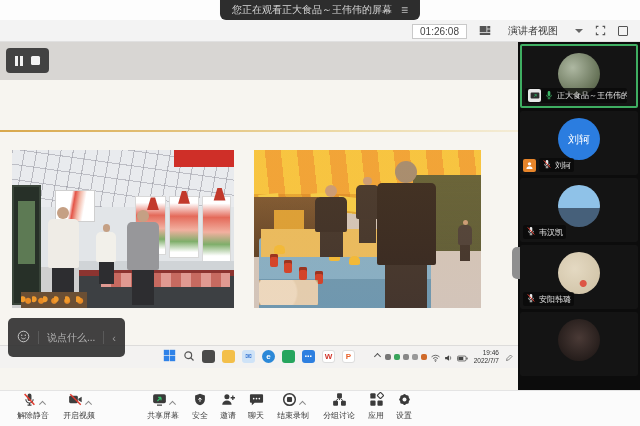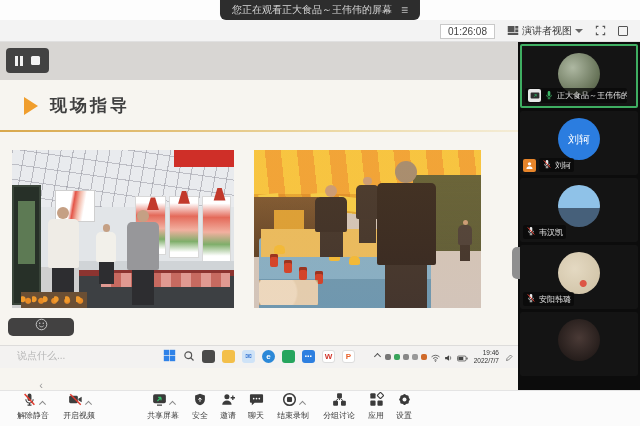--- a/index.html
+++ b/index.html
@@ -11,21 +11,21 @@
   .top-strip { height:20px; background:#fdfdfd; position:relative; }
   .notification { position:absolute; top:0; left:50%; transform:translateX(-50%); z-index:30;
     background:#2d2d2d; color:#d6d6d6; font-size:10px; height:20px; display:flex; align-items:center;
     gap:9px; padding:0 12px; border-radius:0 0 6px 6px; white-space:nowrap; }
   .notif-menu { color:#bdbdbd; font-size:12px; line-height:1; }
 
   
   .controlbar { height:22px; background:#f3f3f3; box-shadow:inset 0 -1px 0 #e0e0e0;
     display:flex; align-items:center; justify-content:flex-end; gap:12px; padding:0 12px; font-size:10px; color:#333; }
   .timer { border:1px solid #c9c9c9; background:#fff; padding:1px 7px; color:#444; }
-  .view-switch { display:flex; align-items:center; gap:3px; }
+  .view-switch { display:flex; align-items:center; gap:17px; }
   .caret-down { width:0; height:0; border-left:4px solid transparent; border-right:4px solid transparent; border-top:4px solid #666; }
   .window-icon { width:10px; height:10px; border:1.4px solid #555; border-radius:1px; display:inline-block; }
 
   
   .main { display:flex; height:348px; position:relative; }
   .screenshare { position:relative; flex:1; overflow:hidden;
     background:linear-gradient(#d8d6d3 0,#d8d6d3 38px,#f7f5f0 38px,#f7f5f0 100%); }
 
   
   .rec-pill { position:absolute; top:6px; left:6px; display:flex; height:25px; border-radius:4px; overflow:hidden; z-index:5; }
@@ -76,22 +76,22 @@
   .pr-crate { top:38%; left:9%; width:13%; height:12%; background:#d9a43a; box-shadow:0 4px 0 #b5812a; }
   .pr-trees { top:16%; right:0; width:30%; height:48%; background:linear-gradient(#55624032,#0000), #4d5a3c; }
   .pr-counter { bottom:0; left:2%; width:76%; height:44%; background:linear-gradient(#7ab6db 0 58%,#5e9cc3 58%); border-radius:3px 10px 0 0; }
   .pr-surface { bottom:32%; left:3%; width:70%; height:18%; background:#e9c468; }
   .pr-jar { width:8px; height:13px; background:#cf3b2c; border-radius:2px; box-shadow:inset 0 3px 0 #8c2820; }
   .pr-tub { width:11px; height:9px; background:#f2c23c; border-radius:50% 50% 20% 20%; }
   .pr-bags { bottom:2%; left:2%; width:26%; height:16%; background:radial-gradient(circle at 30% 50%,#ece5d4 45%,transparent 50%),radial-gradient(circle at 70% 55%,#e2d8c2 45%,transparent 50%),#a88d60; }
   .pr-glow { inset:0; background:linear-gradient(rgba(245,148,40,.18),rgba(240,118,30,.12)); pointer-events:none; }
 
   
-  .chat-pill { position:absolute; left:8px; top:276px; height:18px; background:rgba(45,45,45,.9);
-    border-radius:5px; display:flex; align-items:center; gap:8px; padding:0 9px; color:#b5b5b5; font-size:10px; z-index:4;flex-direction:column; }
+  .chat-pill { position:absolute; left:8px; top:276px; height:39px; background:rgba(45,45,45,.9);
+    border-radius:5px; display:flex; align-items:center; gap:8px; padding:0 9px; color:#b5b5b5; font-size:10px; z-index:4; }
   .chat-div { width:1px; height:13px; background:#5a5a5a; }
   .chat-collapse { color:#9a9a9a; font-size:11px; }
 
   
   .taskbar { position:absolute; left:0; right:0; top:303px; height:23px; background:#f3f2f1;
     box-shadow:inset 0 1px 0 #dddcdb; z-index:3; }
   .tb-center { position:absolute; left:50%; top:0; bottom:0; transform:translateX(-50%); display:flex; gap:7px; align-items:center; }
   .tb-tile { width:13px; height:13px; border-radius:3px; display:flex; align-items:center; justify-content:center; font-size:8px; font-weight:bold; color:#fff; }
   .tb-tray { position:absolute; right:5px; top:0; bottom:0; display:flex; align-items:center; gap:4px; }
   .tray-dot { width:6px; height:6px; border-radius:2px; }
@@ -165,24 +165,20 @@
       <div class="rec-pill">
         <div class="rec-controls">
           <span class="pause-icon">
               <i></i>
               <i></i>
             </span>
           <span class="stop-icon"></span>
         </div>
       </div>
 
-      <div class="slide-title">
-        <span class="tri"></span>
-        <span class="title-text">现场指导</span>
-      </div>
       <div class="title-line"></div>
 
       <div class="photos">
 
         <div class="photo photo-left">
           <div class="abs pl-ceiling"></div>
           <div class="abs pl-banner"></div>
           <div class="abs pl-wall"></div>
           <div class="abs pl-screen"></div>
           <div class="abs pl-poster" style="left:56%"></div>

